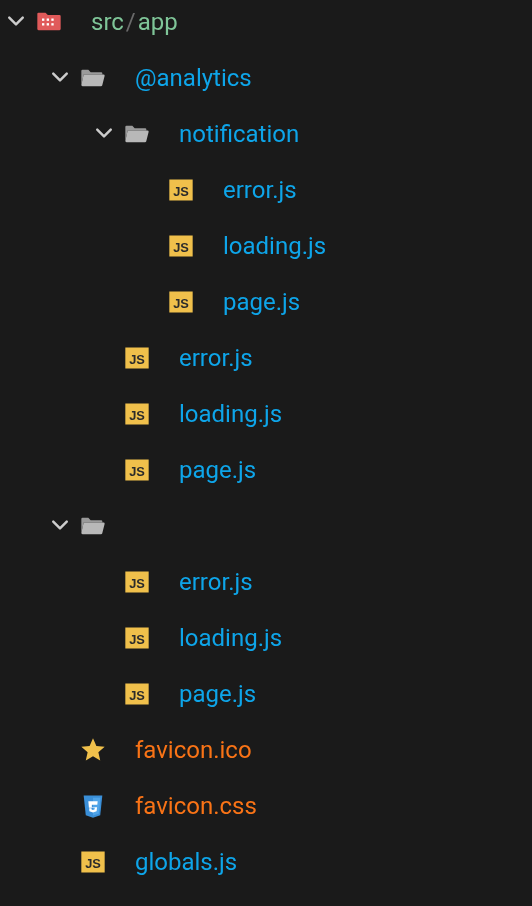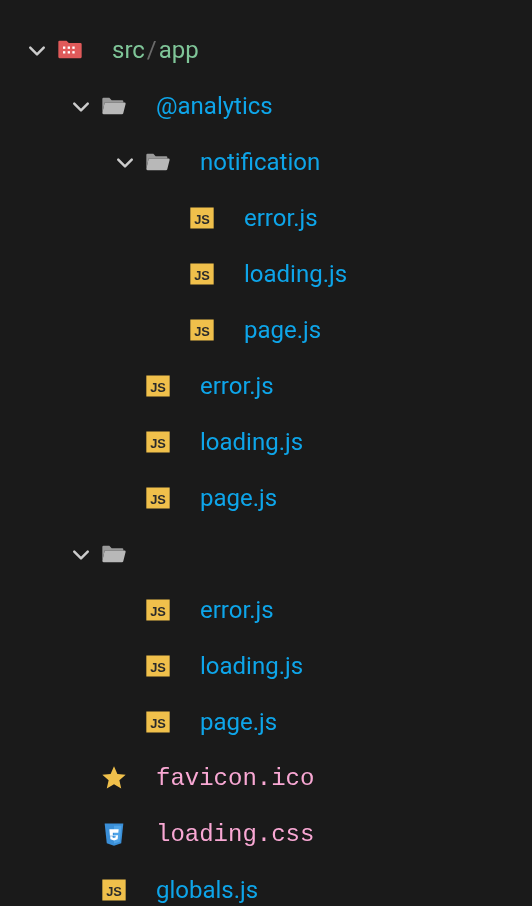--- a/index.html
+++ b/index.html
@@ -12,23 +12,23 @@
     font-family: -apple-system, BlinkMacSystemFont, "Segoe UI", Roboto, sans-serif;
     font-size: 24px;
     color: #ccc;
     width: 532px;
     height: 906px;
     overflow: hidden;
     padding-top: 8px;
   }
   .tree-row {
     display: flex;
-    align-items: flex-end;
+    align-items: flex-start;
     height: 56px;
-    padding-left: 24px;
+    padding-left: 3px;
     cursor: pointer;
   }
   .indent {
     display: inline-block;
     flex-shrink: 0;
   }
   .chevron {
     width: 26px;
     height: 26px;
     display: inline-flex;
@@ -58,22 +58,21 @@
     width: 28px;
     height: 28px;
   }
   .label {
     white-space: nowrap;
   }
   .label-green {
     color: #0ea5e9;
   }
   .label-white {
-    color: #f9a8d4;
-    font-family: Liberation Mono, monospace;
+    color: #f97316;
   }
   .root-label {
     color: #7fc598;
   }
   .root-label .sep {
     color: #6a6a6a;
     margin: 0 2px;
   }
 </style>
 </head>
@@ -270,21 +269,21 @@
 <div class="tree-row">
   <span class="indent" style="width:44px"></span>
   <span class="chevron-spacer"></span>
   <span class="icon">
     <svg viewBox="0 0 24 24">
         <path d="M4 3 L20 3 L18.2 20 L12 22 L5.8 20 Z" fill="#3a8fd8"></path>
         <path d="M12 5 v15.2 l5-1.6 L18.4 5 Z" fill="#4fa4e8"></path>
         <path d="M8 8 h8 l-0.3 3 H11 v2 h4.5 l-0.4 3.5 L12 17.5 l-3.1-1 L8.7 14 h2 l0.1 1 1.2 0.4 1.3-0.4 0.2-1.5 H8.5 Z" fill="#fff"></path>
       </svg>
   </span>
-  <span class="label label-white">loading.css</span>
+  <span class="label label-white">favicon.css</span>
 </div>
 
 <div class="tree-row">
   <span class="indent" style="width:44px"></span>
   <span class="chevron-spacer"></span>
   <span class="icon">
     <svg viewBox="0 0 24 24">
         <rect x="2" y="3" width="20" height="18" fill="#f0c04b"></rect>
         <text x="12" y="17" font-size="11" font-weight="700" font-family="Arial" fill="#2b2b2b" text-anchor="middle">JS</text>
       </svg>

